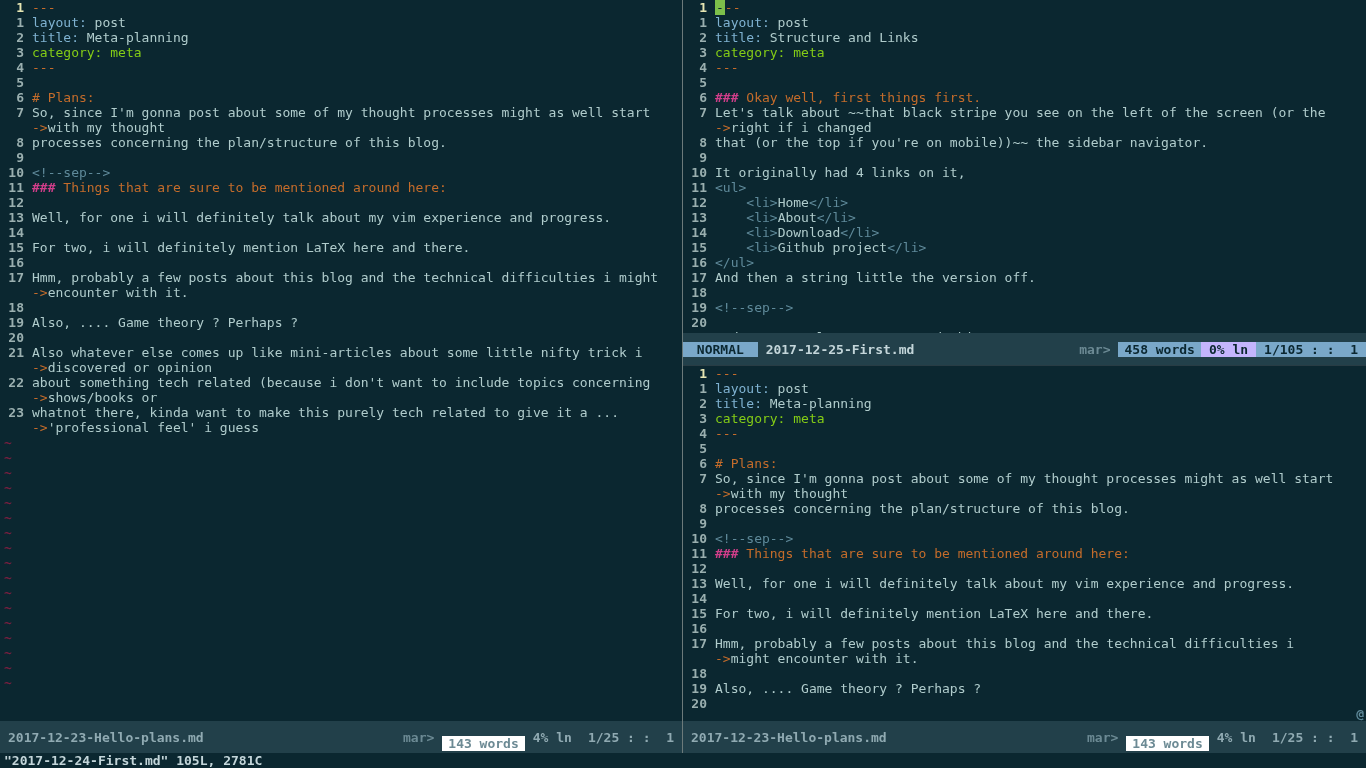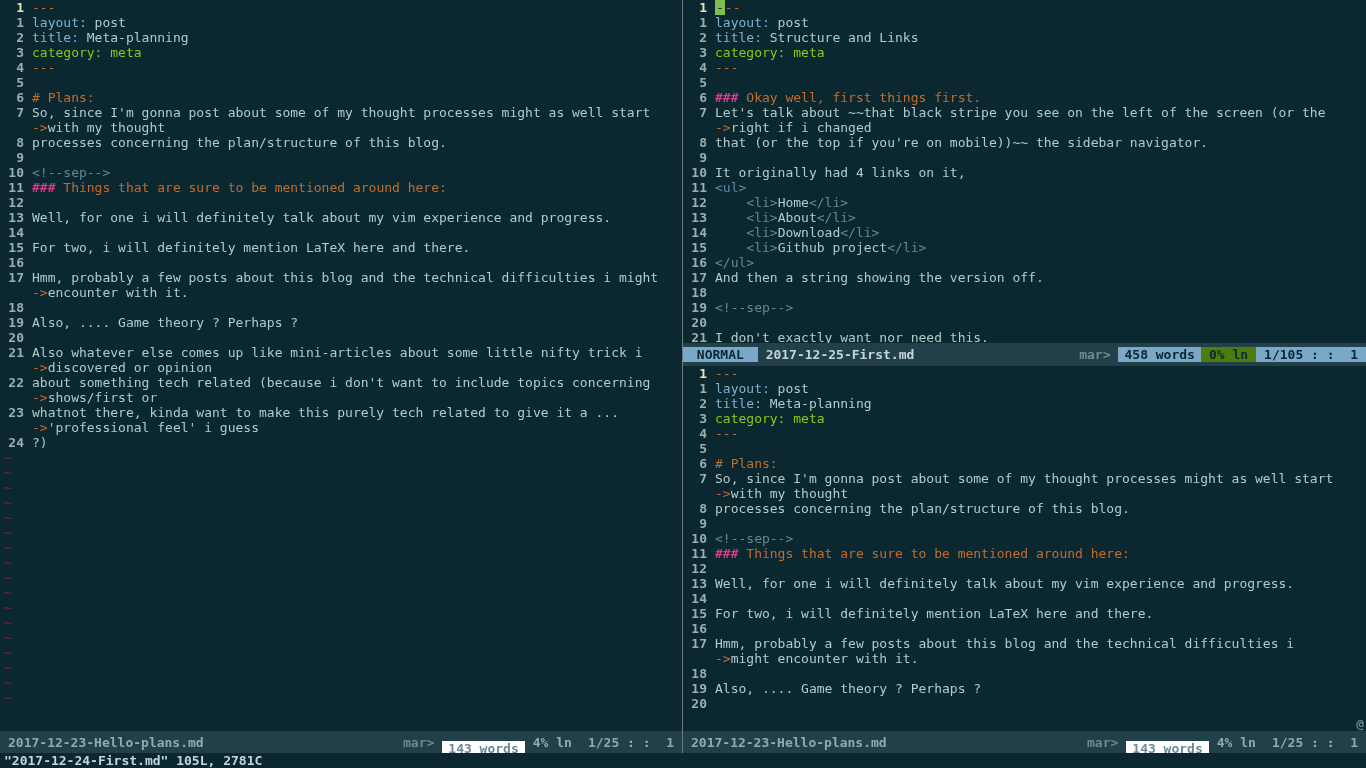--- a/index.html
+++ b/index.html
@@ -38,21 +38,21 @@
   .comment { color: #5f8a9a; }
   .tag { color: #5f8a9a; }
   .wrap { color: #c46c2b; }
   .cursor {
     background: #7dbf4a; color: #0b2730;
     padding: 0 1px;
   }
   
   .statusline {
     display: flex; align-items: center;
-    height: 22px;
+    height: 32px;
     background: #22404a;
     color: #6c8a94;
     font-weight: bold;
     white-space: pre;
     overflow: hidden;
   }
   .statusline.active { background: #22404a; color: #6c8a94; }
   .sl-mode {
     background: #7aa8c9; color: #0b2730;
     padding: 0 6px;
@@ -106,24 +106,23 @@
           <div class="line"><span class="gutter">15</span><span class="content"><span class="txt">For two, i will definitely mention LaTeX here and there.</span></span></div>
           <div class="line"><span class="gutter">16</span><span class="content"></span></div>
           <div class="line"><span class="gutter">17</span><span class="content"><span class="txt">Hmm, probably a few posts about this blog and the technical difficulties i might </span></span></div>
           <div class="line"><span class="gutter"></span><span class="content"><span class="wrap">-&gt;</span><span class="txt">encounter with it.</span></span></div>
           <div class="line"><span class="gutter">18</span><span class="content"></span></div>
           <div class="line"><span class="gutter">19</span><span class="content"><span class="txt">Also, .... Game theory ? Perhaps ?</span></span></div>
           <div class="line"><span class="gutter">20</span><span class="content"></span></div>
           <div class="line"><span class="gutter">21</span><span class="content"><span class="txt">Also whatever else comes up like mini-articles about some little nifty trick i </span></span></div>
           <div class="line"><span class="gutter"></span><span class="content"><span class="wrap">-&gt;</span><span class="txt">discovered or opinion</span></span></div>
           <div class="line"><span class="gutter">22</span><span class="content"><span class="txt">about something tech related (because i don't want to include topics concerning </span></span></div>
-          <div class="line"><span class="gutter"></span><span class="content"><span class="wrap">-&gt;</span><span class="txt">shows/first or</span></span></div>
+          <div class="line"><span class="gutter"></span><span class="content"><span class="wrap">-&gt;</span><span class="txt">shows/books or</span></span></div>
           <div class="line"><span class="gutter">23</span><span class="content"><span class="txt">whatnot there, kinda want to make this purely tech related to give it a ... </span></span></div>
           <div class="line"><span class="gutter"></span><span class="content"><span class="wrap">-&gt;</span><span class="txt">'professional feel' i guess</span></span></div>
-          <div class="line"><span class="gutter">24</span><span class="content"><span class="txt">?)</span></span></div>
           <div class="tilde">~</div>
           <div class="tilde">~</div>
           <div class="tilde">~</div>
           <div class="tilde">~</div>
           <div class="tilde">~</div>
           <div class="tilde">~</div>
           <div class="tilde">~</div>
           <div class="tilde">~</div>
           <div class="tilde">~</div>
           <div class="tilde">~</div>
@@ -159,33 +158,33 @@
             <div class="line"><span class="gutter"></span><span class="content"><span class="wrap">-&gt;</span><span class="txt">right if i changed</span></span></div>
             <div class="line"><span class="gutter">8</span><span class="content"><span class="txt">that (or the top if you're on mobile))~~ the sidebar navigator.</span></span></div>
             <div class="line"><span class="gutter">9</span><span class="content"></span></div>
             <div class="line"><span class="gutter">10</span><span class="content"><span class="txt">It originally had 4 links on it,</span></span></div>
             <div class="line"><span class="gutter">11</span><span class="content"><span class="tag">&lt;ul&gt;</span></span></div>
             <div class="line"><span class="gutter">12</span><span class="content"><span class="txt">    </span><span class="tag">&lt;li&gt;</span><span class="txt">Home</span><span class="tag">&lt;/li&gt;</span></span></div>
             <div class="line"><span class="gutter">13</span><span class="content"><span class="txt">    </span><span class="tag">&lt;li&gt;</span><span class="txt">About</span><span class="tag">&lt;/li&gt;</span></span></div>
             <div class="line"><span class="gutter">14</span><span class="content"><span class="txt">    </span><span class="tag">&lt;li&gt;</span><span class="txt">Download</span><span class="tag">&lt;/li&gt;</span></span></div>
             <div class="line"><span class="gutter">15</span><span class="content"><span class="txt">    </span><span class="tag">&lt;li&gt;</span><span class="txt">Github project</span><span class="tag">&lt;/li&gt;</span></span></div>
             <div class="line"><span class="gutter">16</span><span class="content"><span class="tag">&lt;/ul&gt;</span></span></div>
-            <div class="line"><span class="gutter">17</span><span class="content"><span class="txt">And then a string showing the version off.</span></span></div>
+            <div class="line"><span class="gutter">17</span><span class="content"><span class="txt">And then a string little the version off.</span></span></div>
             <div class="line"><span class="gutter">18</span><span class="content"></span></div>
             <div class="line"><span class="gutter">19</span><span class="content"><span class="comment">&lt;!--sep--&gt;</span></span></div>
             <div class="line"><span class="gutter">20</span><span class="content"></span></div>
             <div class="line"><span class="gutter">21</span><span class="content"><span class="txt">I don't exactly want nor need this.</span></span></div>
             <div class="line"><span class="gutter">22</span><span class="content"></span></div>
           </div>
         <div class="statusline active">
           <span class="sl-mode"> NORMAL </span>
           <span class="sl-file active">2017-12-25-First.md</span>
           <span class="sl-branch">mar&gt;</span>
           <span class="sl-stats">458 words</span>
-          <span class="sl-pos" style="background:#4d7c0f;color:#0b2730;font-weight:bold">0% ln</span>
+          <span class="sl-pos" style="background:#c4b5fd;color:#0b2730;font-weight:bold">0% ln</span>
           <span class="sl-pos" style="background:#7aa8c9;color:#0b2730;font-weight:bold">1/105 : :  1</span>
         </div>
       </div>
 
       <div class="subpane subpane-bot">
         <div class="buffer" id="buf-rb">
           <span class="at-sym">@</span>
         <div class="line"><span class="gutter cur">1</span><span class="content"><span class="punct">---</span></span></div>
             <div class="line"><span class="gutter">1</span><span class="content"><span class="key">layout:</span><span class="txt"> post</span></span></div>
             <div class="line"><span class="gutter">2</span><span class="content"><span class="key">title:</span><span class="txt"> Meta-planning</span></span></div>

